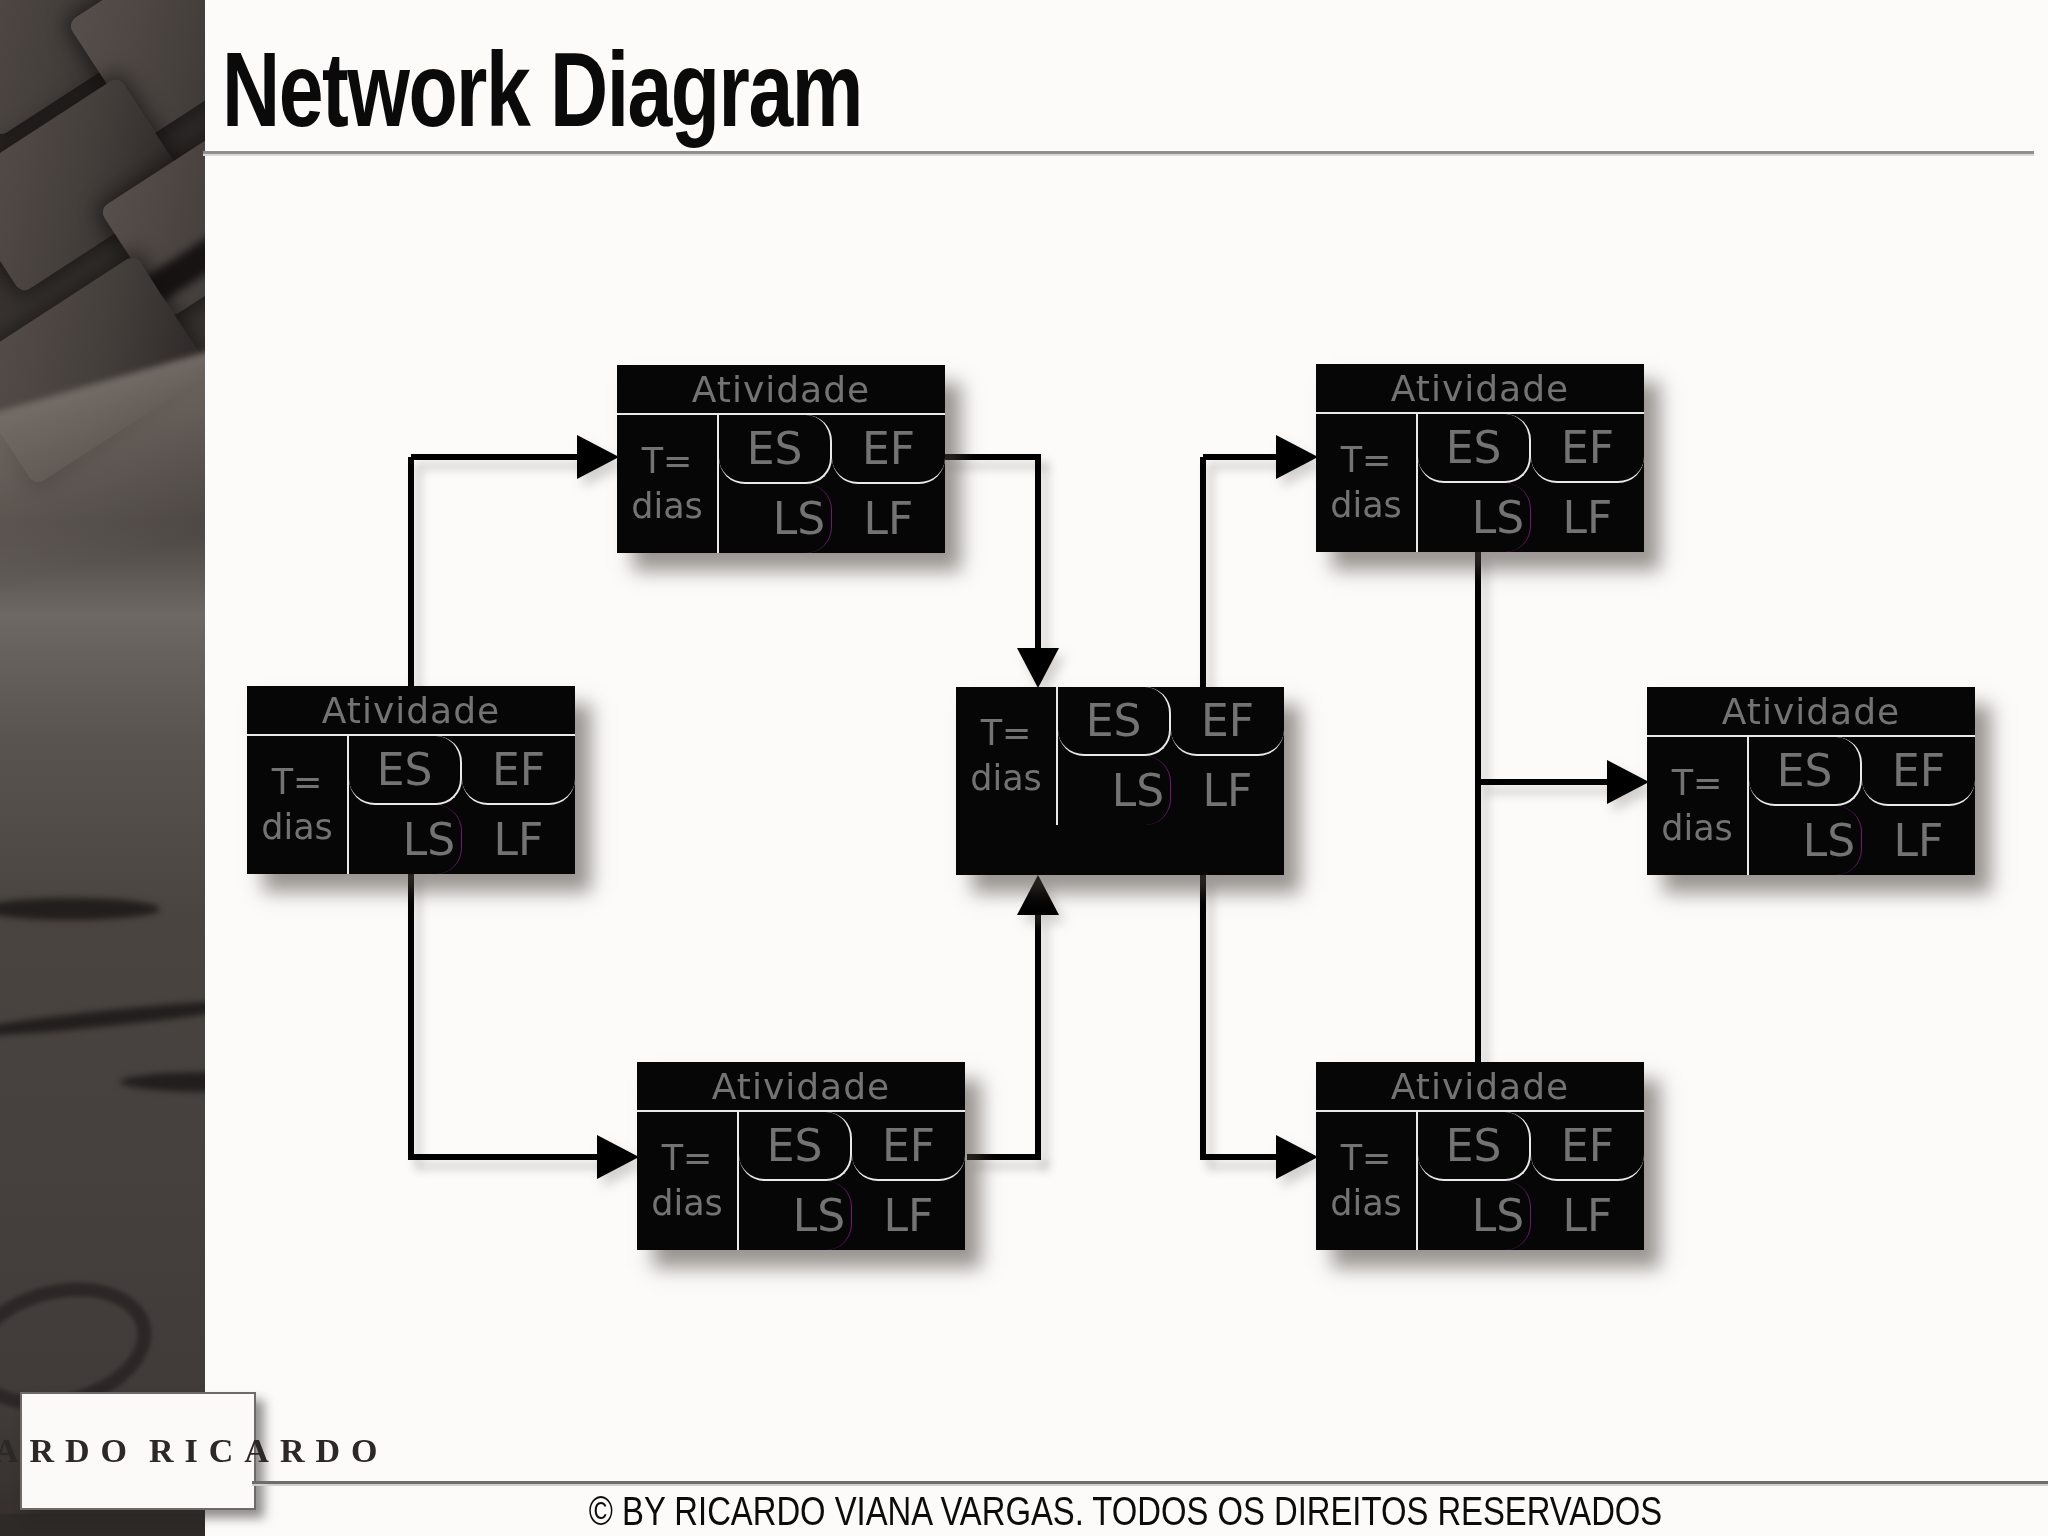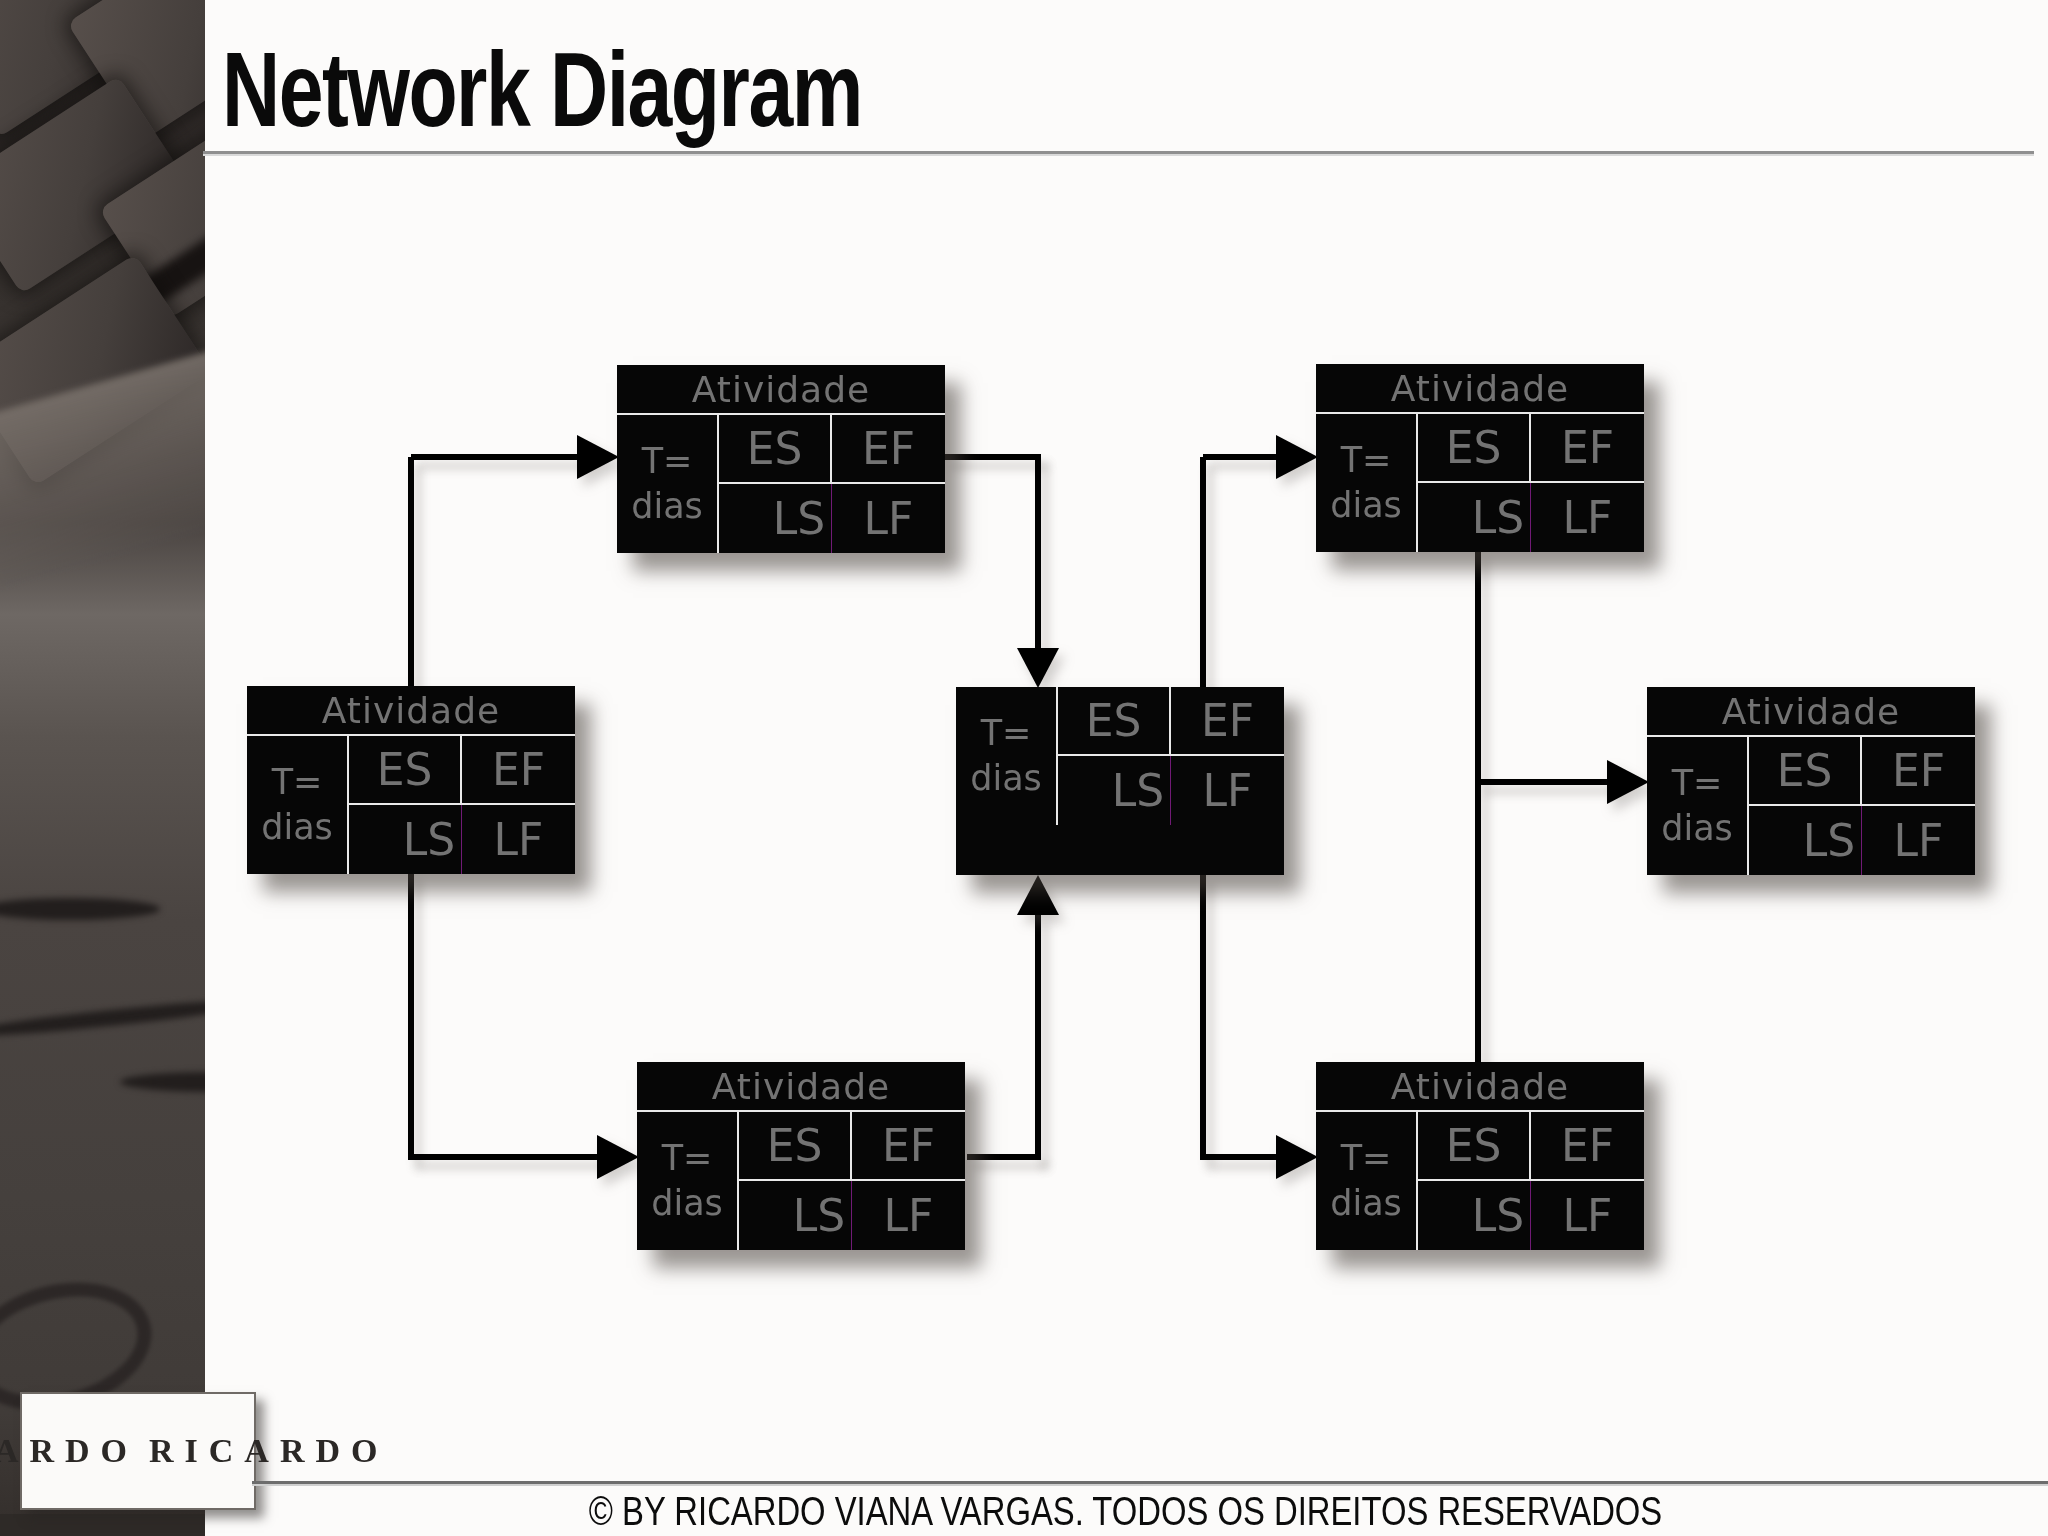--- a/index.html
+++ b/index.html
@@ -31,21 +31,21 @@
 
   
   .node{position:absolute;width:328px;height:188px;background:#060606;color:#737373;
     box-shadow:16px 18px 18px rgba(72,66,61,.55);}
   .node .hdr{height:48px;border-bottom:2px solid #e9e9e9;display:flex;
     align-items:center;justify-content:center;font-size:36px;letter-spacing:1px;}
   .node .body{display:flex;height:138px;}
   .node .tcol{width:100px;border-right:2px solid #e9e9e9;display:flex;flex-direction:column;
     align-items:center;justify-content:center;font-size:35px;line-height:45px;}
   .node .grid{flex:1;display:grid;grid-template-columns:1fr 1fr;grid-template-rows:1fr 1fr;}
-  .node .cell{display:flex;align-items:center;justify-content:center;font-size:44px;}
+  .node .cell{display:flex;align-items:center;justify-content:center;font-size:44px;border-radius:26px;}
   .node .cell.es{border-right:2px solid #e9e9e9;border-bottom:2px solid #e9e9e9;}
   .node .cell.ef{border-bottom:2px solid #e9e9e9;}
   .node .cell.ls{border-right:1px solid #701a75;margin-left:48px;}
 
   .pos-tl{left:617px;top:365px;}
   .pos-tr{left:1316px;top:364px;}
   .pos-ml{left:247px;top:686px;}
   .pos-task{left:956px;top:687px;}
   .pos-mr{left:1647px;top:687px;}
   .pos-bl{left:637px;top:1062px;}

